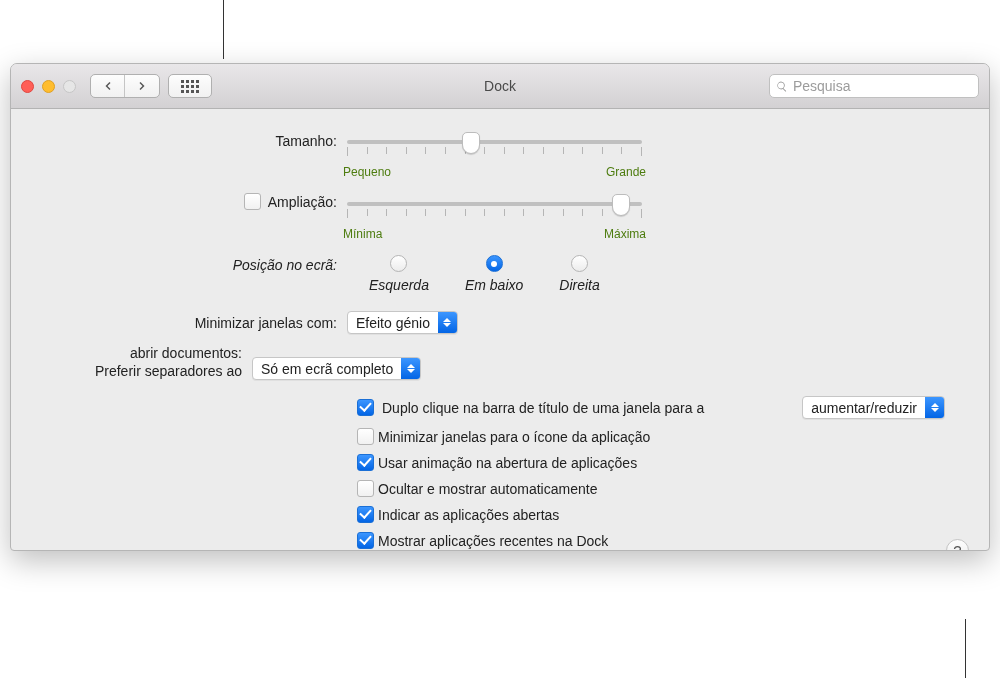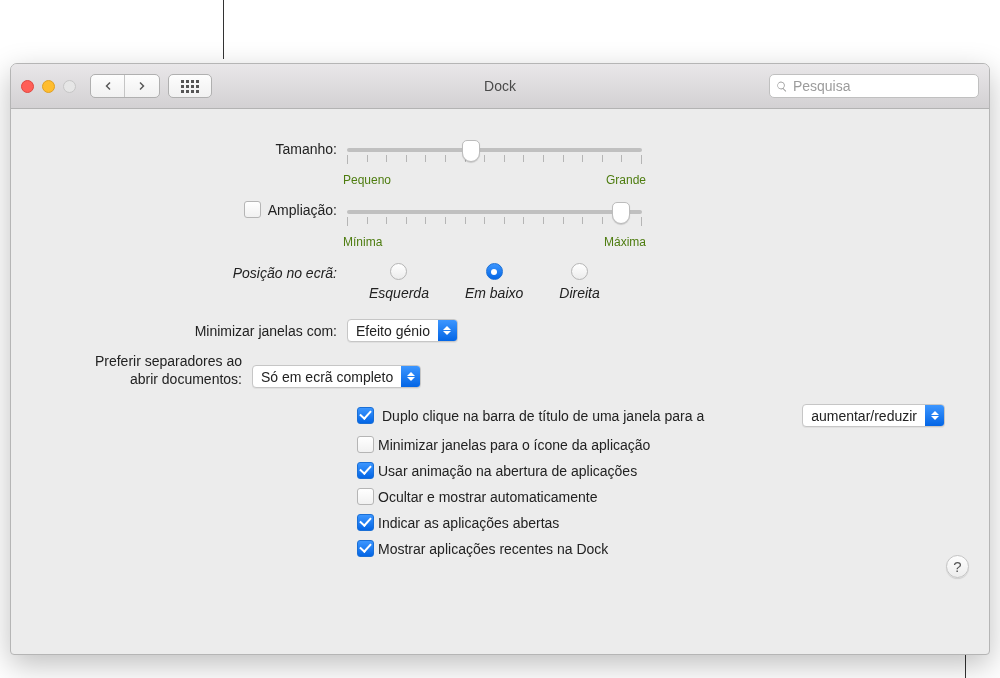--- a/index.html
+++ b/index.html
@@ -29,21 +29,21 @@
     height: 59px;
     background: #333;
   }
 
   
   .window {
     position: absolute;
     left: 10px;
     top: 63px;
     width: 980px;
-    height: 592px;
+    height: 488px;
     background: #ececec;
     border: 1px solid #b5b5b5;
     border-radius: 7px 7px 4px 4px;
     box-shadow: 0 10px 30px rgba(0,0,0,0.25);
     overflow: hidden;
   }
 
   
   .toolbar {
     position: relative;
@@ -134,21 +134,21 @@
     font-size: 14px;
     width: 100%;
     background: transparent;
     color: #a21caf;
   }
   .searchbox input::placeholder { color: #9c9c9c; }
 
   
   .pane-body {
     position: relative;
-    padding: 30px 36px;
+    padding: 22px 36px;
     font-size: 14px;
     color: #222;
   }
 
   .form-row {
     display: flex;
     align-items: flex-start;
     margin-bottom: 12px;
   }
   .label-col {
@@ -498,22 +498,22 @@
       <div class="control-col">
         <div class="popup">
           <span class="popup-text">Efeito génio</span>
           <span class="popup-btn"></span>
         </div>
       </div>
     </div>
 
     <div class="form-row" style="align-items:flex-end;margin-bottom:16px;">
       <div class="label-col label-multiline" style="width:205px;padding-top:0;">
+        <div>abrir documentos:</div>
         <div>Preferir separadores ao</div>
-        <div>abrir documentos:</div>
       </div>
       <div class="control-col">
         <div class="popup">
           <span class="popup-text">Só em ecrã completo</span>
           <span class="popup-btn"></span>
         </div>
       </div>
     </div>
 
     <div class="check-list">

